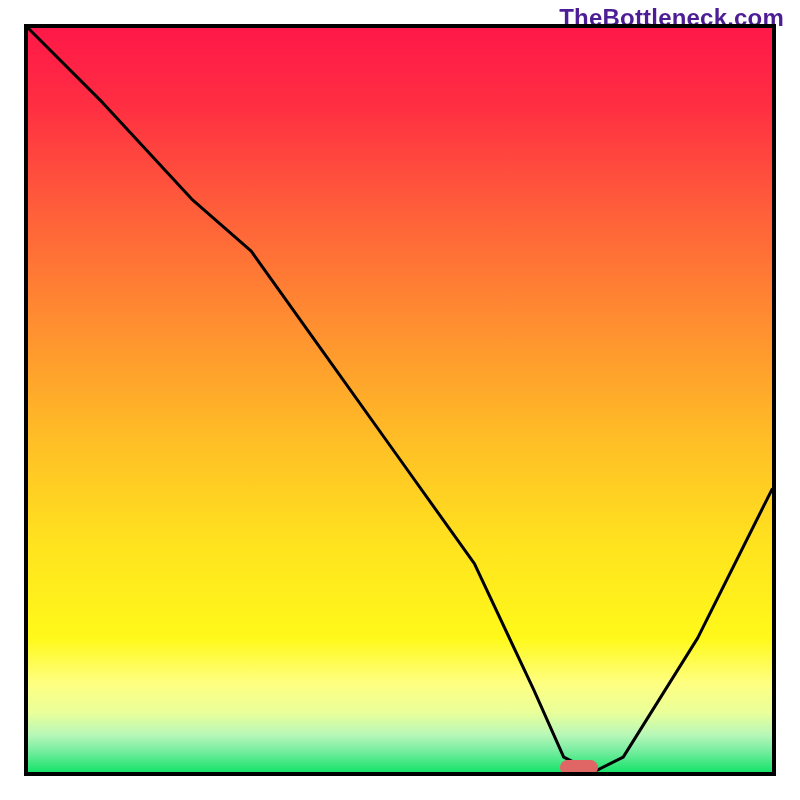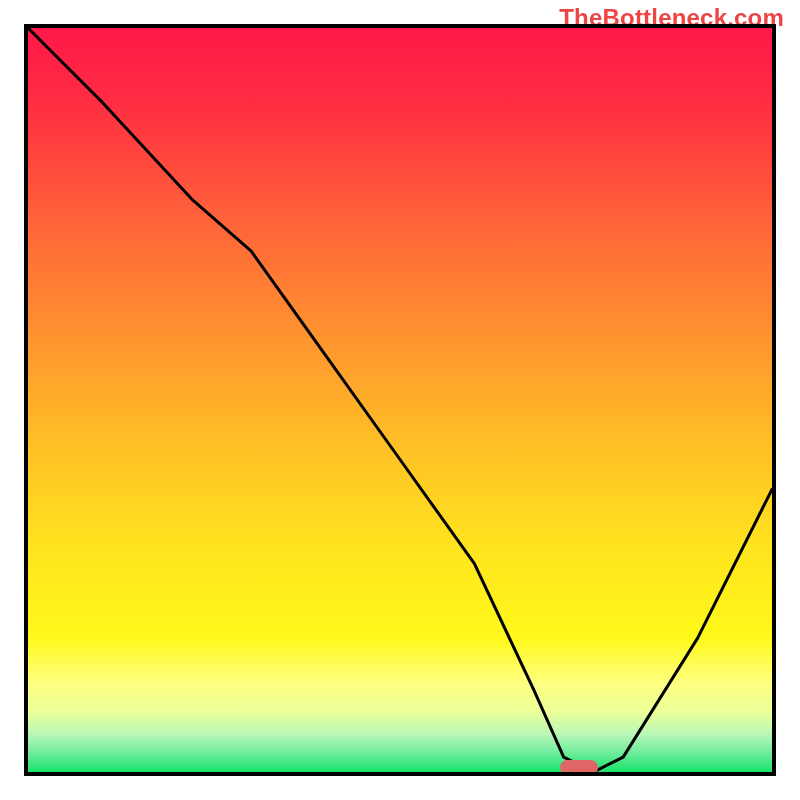--- a/index.html
+++ b/index.html
@@ -14,21 +14,21 @@
     position: relative;
     width: 800px;
     height: 800px;
   }
   .watermark {
     position: absolute;
     top: 4px;
     right: 16px;
     font-size: 24px;
     font-weight: bold;
-    color: #ef4444;
+    color: #4c1d95;
     letter-spacing: 0.2px;
   }
   .plot {
     position: absolute;
     left: 24px;
     top: 24px;
     width: 752px;
     height: 752px;
     box-sizing: border-box;
     border: 4px solid #000;

